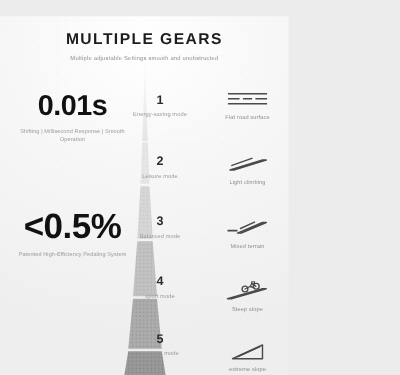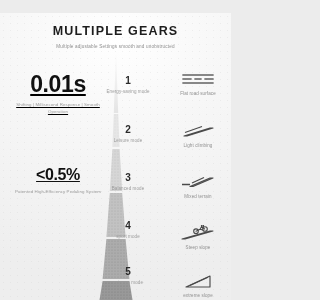--- a/index.html
+++ b/index.html
@@ -82,21 +82,21 @@
   }
   .stat { margin-bottom: 0; }
   .stat-value {
     font-weight: 700;
     color: #111111;
     line-height: 1;
     letter-spacing: -0.4px;
   }
   .stat-v1 { font-size: 23px; }
   .stat-v2 { font-size: 21px; }
-  .stat-v3 { font-size: 16px; text-decoration: underline; }
+  .stat-v3 { font-size: 28px; }
   .stat-sub {
     margin-top: 5px;
     font-size: 4.4px;
     color: #9a9a9a;
     line-height: 7px;
     letter-spacing: .1px;
   }
 
   .gear-col {
     position: absolute;
@@ -194,21 +194,21 @@
       <polygon points="16.8,142 29.2,142 32.6,186 13.4,186" fill="url(#dotC)"></polygon>
 
       <polygon points="13.4,188 32.6,188 36.4,228 9.6,228" fill="url(#dotD)"></polygon>
 
       <polygon points="9.6,230 36.4,230 40,252 6,252" fill="url(#dotE)"></polygon>
     </svg>
   </div>
 
   <div class="col-left">
 
-    <div class="stat" style="margin-top:8px;text-decoration:underline;">
+    <div class="stat" style="margin-top:8px;">
       <div class="stat-value stat-v1">0.01s</div>
       <div class="stat-sub">Shifting | Millisecond Response | Smooth Operation</div>
     </div>
 
 
     <div class="stat" style="margin-top:52px;">
       <div class="stat-value stat-v3">&lt;0.5%</div>
       <div class="stat-sub">Patented High-Efficiency Pedaling System</div>
     </div>
 

